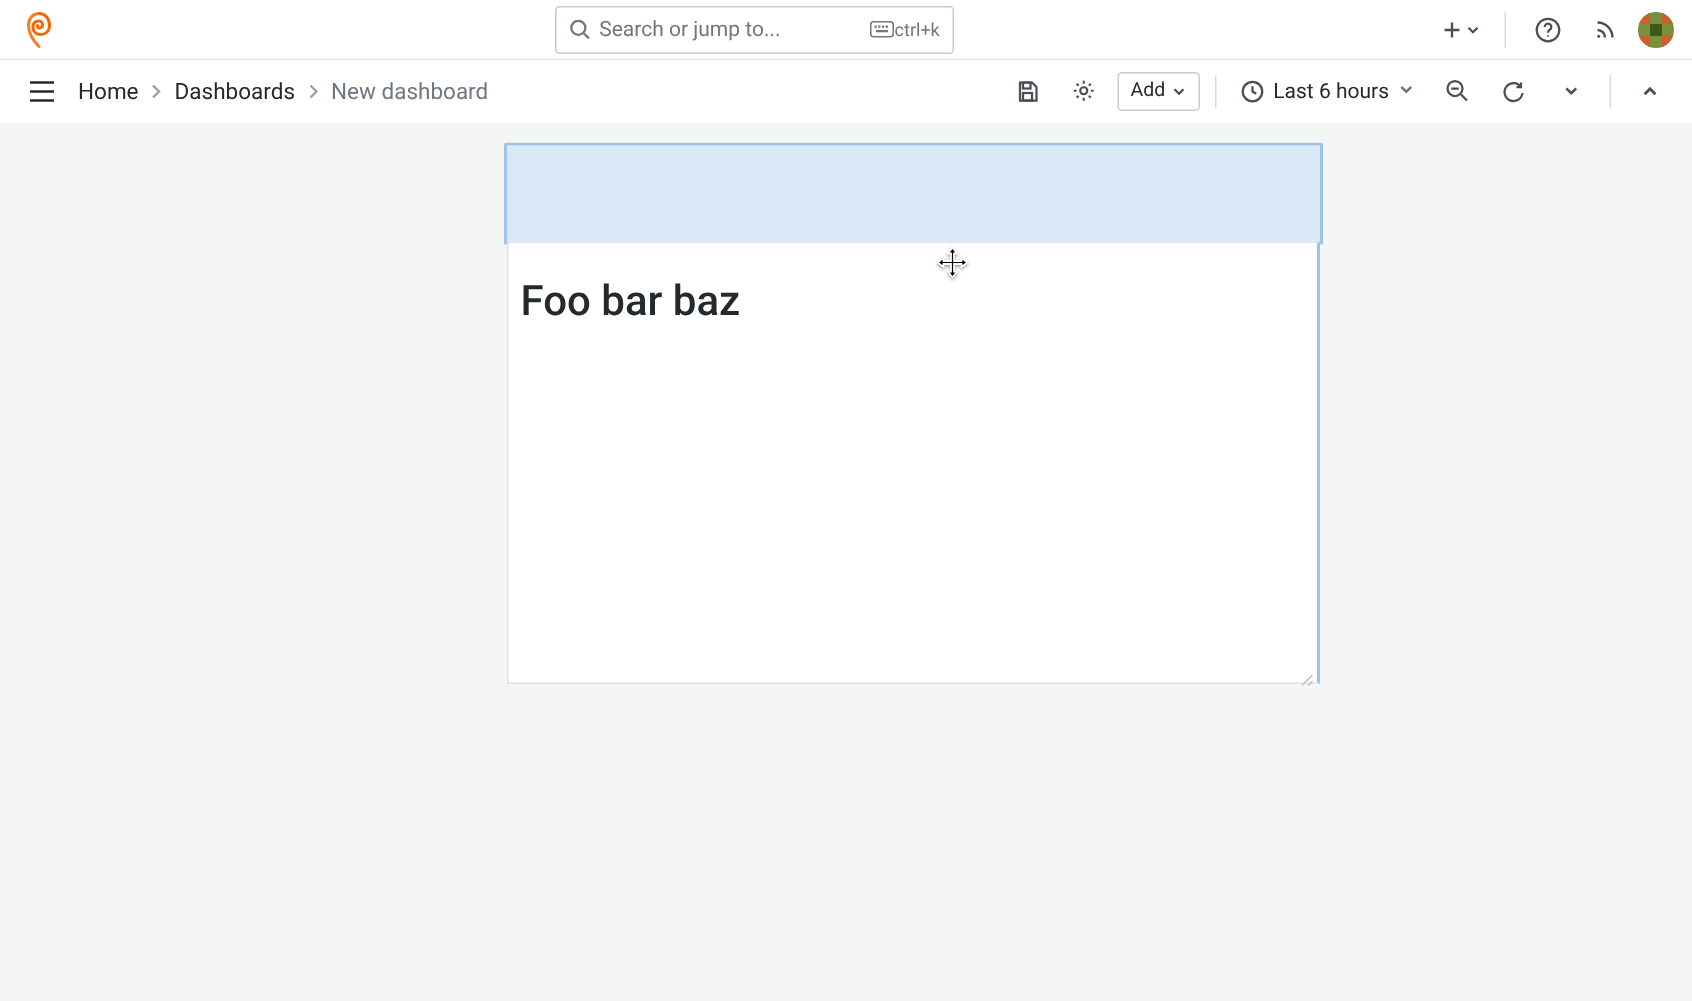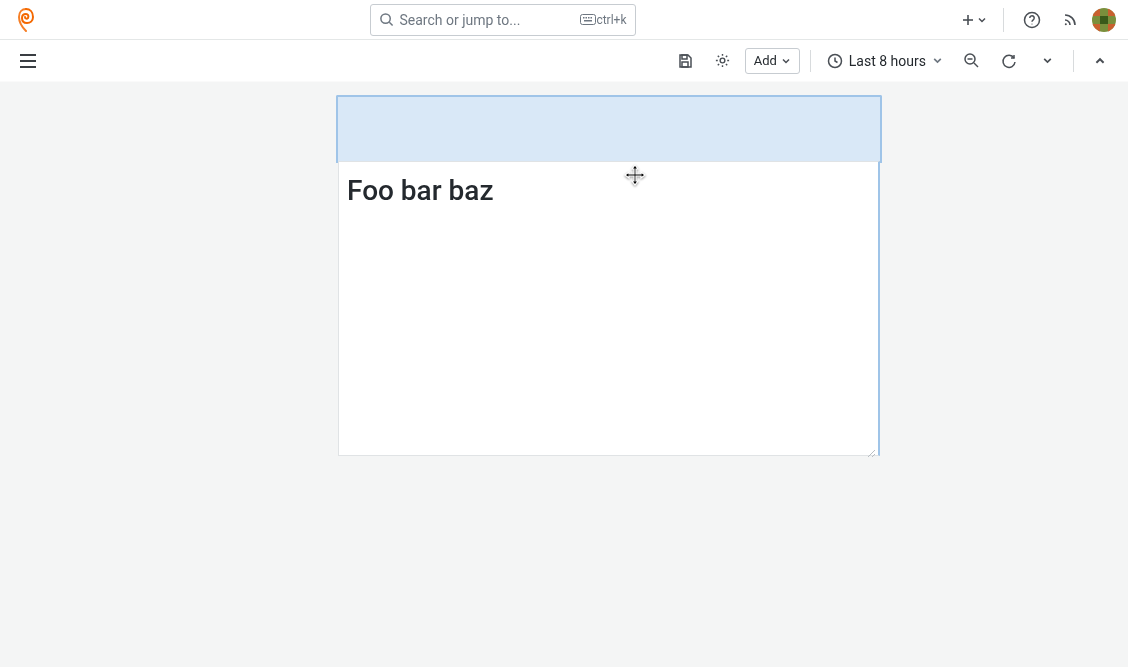--- a/index.html
+++ b/index.html
@@ -60,21 +60,21 @@
     width: 542px; height: 295px;
     background: #fff;
     border: 1px solid #e0e3e5;
     border-right: 2px solid #9fc4e8;
     box-shadow: 0 0 0 0 rgba(0,0,0,0);
   }
   .panel-header { height: 33px; display: flex; align-items: center; padding: 0 8px; position: relative; }
   .panel-title { font-size: 14.5px; font-weight: 500; color: #24292e; }
   .panel-menu { position: absolute; right: 0; top: 0; width: 26px; height: 33px; background: #ececec; display: flex; align-items: center; justify-content: center; cursor: pointer; color: #565b61;}
   .panel-body { padding: 2px 8px 8px 8px; }
-  .panel-body h1 { font-size: 28px; font-weight: 500; margin: 10px 0 10px 0; color: #24292e; }
+  .panel-body h1 { font-size: 28px; font-weight: 500; margin: 20px 0 10px 0; color: #24292e; }
   .panel-body p { font-size: 14.5px; line-height: 1.45; margin-bottom: 14px; color: #24292e; }
   .panel-body a { color: #1f6feb; text-decoration: none; }
   .panel-body strong { font-weight: 600; }
 
   .resize-handle { position: absolute; right: 2px; bottom: 2px; width: 10px; height: 10px; color: #b9bec3; pointer-events: none; }
 
   .move-cursor { position: absolute; left: 624px; top: 82px; pointer-events: none; z-index: 50; }
   .move-cursor svg { filter: drop-shadow(0 1px 1px rgba(0,0,0,0.4)); }
 
 </style>
@@ -151,20 +151,35 @@
 </div>
 
 <div class="subbar">
   <div class="menu-btn">
     <svg width="18" height="14" viewBox="0 0 18 14" stroke="#24292e" stroke-width="1.8">
         <line x1="1" y1="1" x2="17" y2="1"></line>
         <line x1="1" y1="7" x2="17" y2="7"></line>
         <line x1="1" y1="13" x2="17" y2="13"></line>
       </svg>
   </div>
+  <div class="breadcrumb">
+    <a>Home</a>
+    <span class="sep">
+      <svg width="8" height="10" viewBox="0 0 8 10" fill="none" stroke="#9aa0a6" stroke-width="1.6">
+          <polyline points="2,1 6,5 2,9"></polyline>
+        </svg>
+    </span>
+    <a>Dashboards</a>
+    <span class="sep">
+      <svg width="8" height="10" viewBox="0 0 8 10" fill="none" stroke="#9aa0a6" stroke-width="1.6">
+          <polyline points="2,1 6,5 2,9"></polyline>
+        </svg>
+    </span>
+    <span class="current">New dashboard</span>
+  </div>
 
   <div class="sub-right">
     <div class="icon-btn">
       <svg width="16" height="16" viewBox="0 0 16 16" fill="none" stroke="#4a4f55" stroke-width="1.5">
           <path d="M3 2 h8 l3 3 v9 a0 0 0 0 1 0 0 h-11 z"></path>
           <rect x="5" y="2" width="5" height="4"></rect>
           <rect x="5" y="9" width="6" height="5"></rect>
         </svg>
     </div>
     <div class="icon-btn">
@@ -178,21 +193,21 @@
       <svg width="10" height="10" viewBox="0 0 10 10" fill="none" stroke="#4a4f55" stroke-width="1.5">
           <polyline points="2,3.5 5,6.5 8,3.5"></polyline>
         </svg>
     </div>
     <div class="vdiv2"></div>
     <div class="time-picker">
       <svg width="16" height="16" viewBox="0 0 16 16" fill="none" stroke="#4a4f55" stroke-width="1.5">
           <circle cx="8" cy="8" r="6.5"></circle>
           <polyline points="8,4.5 8,8 10.5,9.5"></polyline>
         </svg>
-      <span>Last 8 hours</span>
+      <span>Last 6 hours</span>
       <span class="chev">
         <svg width="11" height="11" viewBox="0 0 10 10" fill="none" stroke="#6e7781" stroke-width="1.5">
             <polyline points="2,3.5 5,6.5 8,3.5"></polyline>
           </svg>
       </span>
     </div>
     <div class="icon-btn">
       <svg width="17" height="17" viewBox="0 0 17 17" fill="none" stroke="#4a4f55" stroke-width="1.5">
           <circle cx="7" cy="7" r="5"></circle>
           <line x1="11" y1="11" x2="15" y2="15"></line>

